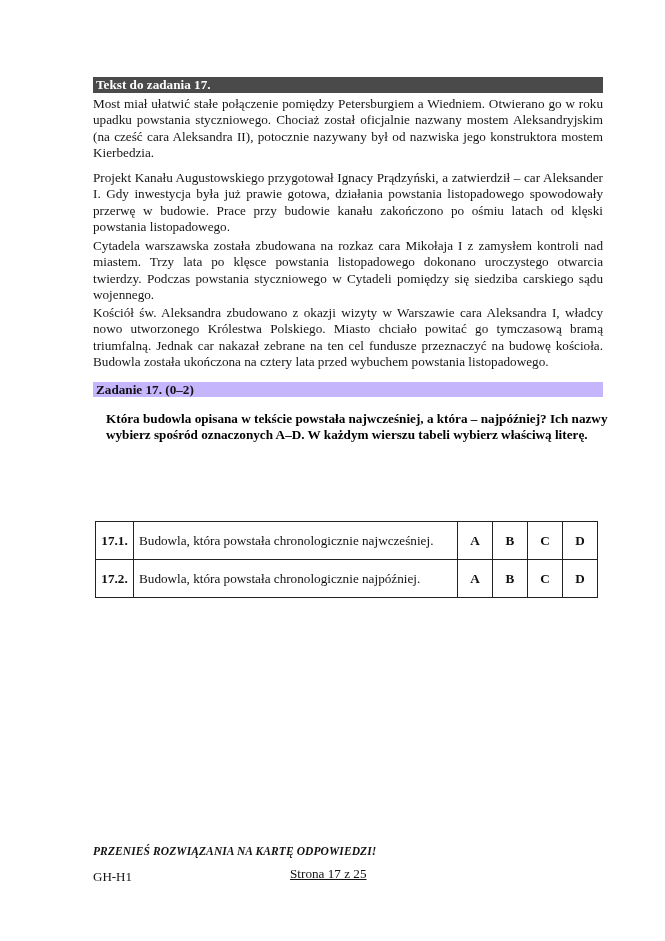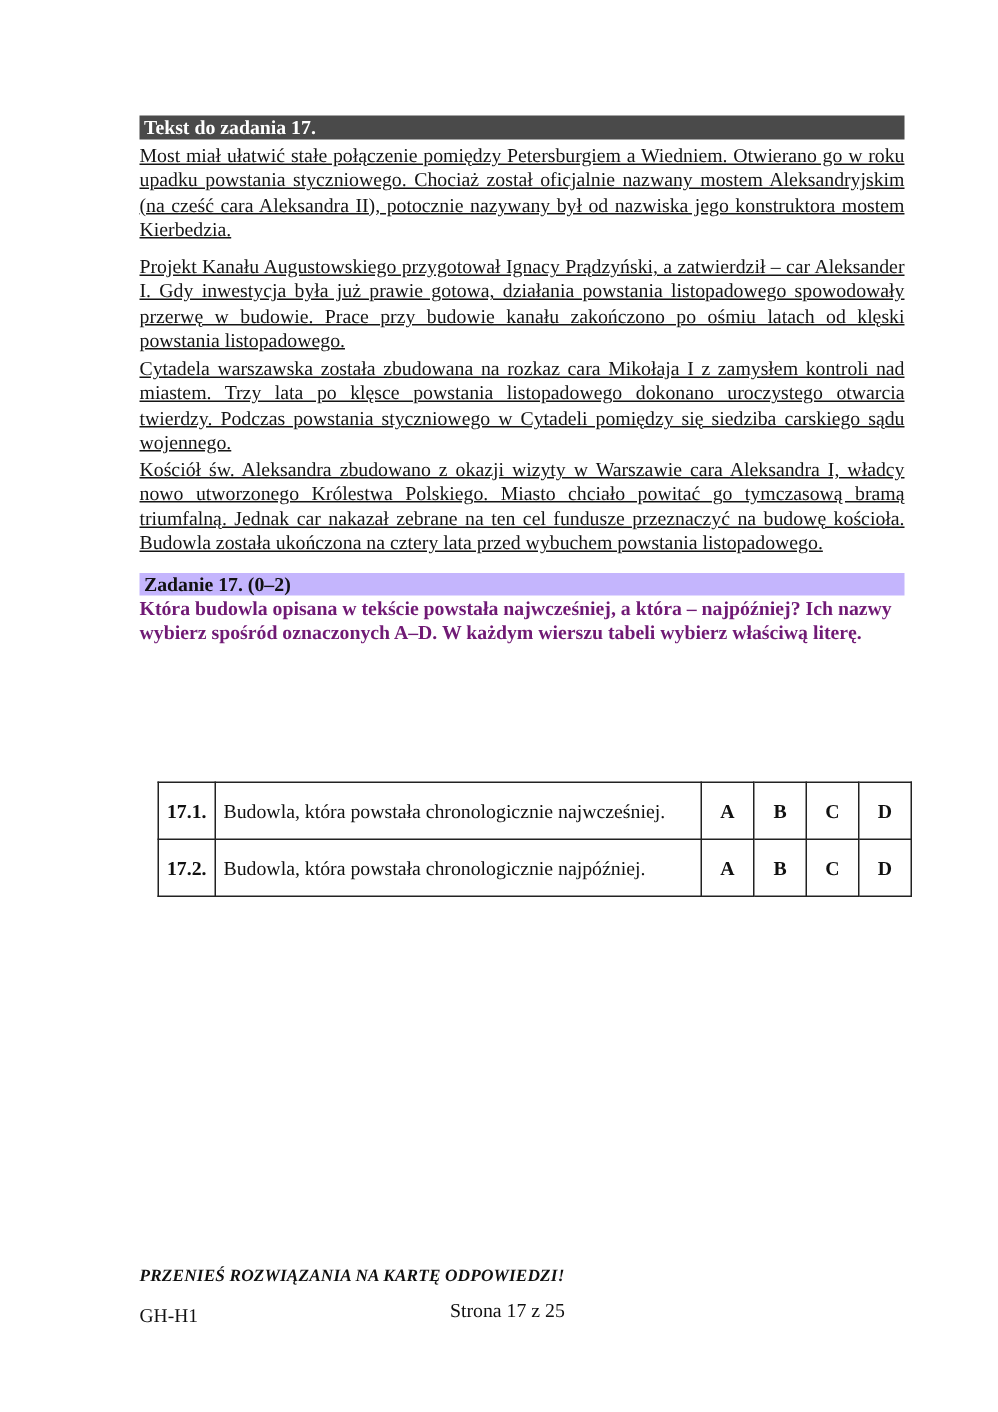--- a/index.html
+++ b/index.html
@@ -34,58 +34,57 @@
     }
     .para {
       position: absolute;
       left: 93px;
       width: 510px;
       font-size: 13.2px;
       line-height: 16.4px;
       text-align: justify;
       margin: 0;
       color: #151515;
-      text-decoration: underline;
     }
     .header-gray {
       position: absolute;
       left: 93px; top: 382px;
       width: 510px; height: 15px;
       background: #c4b5fd;
       color: #111;
       font-weight: bold;
       font-size: 13.2px;
       line-height: 15px;
       padding-left: 3px;
       box-sizing: border-box;
     }
     .question {
       position: absolute;
       left: 93px; top: 398px;
       width: 512px;
       font-weight: bold;
       font-size: 13.2px;
       line-height: 16.4px;
-      margin: 0;
-      color: #701a75;
+      margin: 13px;
+      color: #000000;
     }
     .options {
       position: absolute;
       left: 93px; top: 445px;
       font-size: 13.2px;
       line-height: 16.4px;
       list-style: none;
       margin: 0; padding: 0;
       color: #151515;
     }
     .options li { margin: 0; padding: 0; }
     .options .letter { font-weight: bold; }
     table.answers {
       position: absolute;
-      left: 105px; top: 521px;
+      left: 95px; top: 521px;
       border-collapse: collapse;
       font-size: 13.2px;
       border-radius: 14px;
     }
     table.answers td {
       border: 1.5px solid #222;
       height: 37px;
       padding: 0;
       vertical-align: middle;
     }
@@ -115,23 +114,24 @@
     }
     .footer-code {
       position: absolute;
       left: 93px; top: 869px;
       font-weight: normal;
       font-size: 13px;
       color: #111;
     }
     .footer-page {
       position: absolute;
-      left: 300px; top: 866px;
+      left: 290px; top: 866px;
       font-size: 13.2px;
       color: #111;
+      text-decoration: underline;
     }
   </style>
 </head>
 <body>
 
 <div class="page">
 
   <div class="header-dark">Tekst do zadania 17.</div>
 
   <p class="para" style="top:96px">Most miał ułatwić stałe połączenie pomiędzy Petersburgiem a Wiedniem. Otwierano go w roku upadku powstania styczniowego. Chociaż został oficjalnie nazwany mostem Aleksandryjskim (na cześć cara Aleksandra II), potocznie nazywany był od nazwiska jego konstruktora mostem Kierbedzia.</p>

